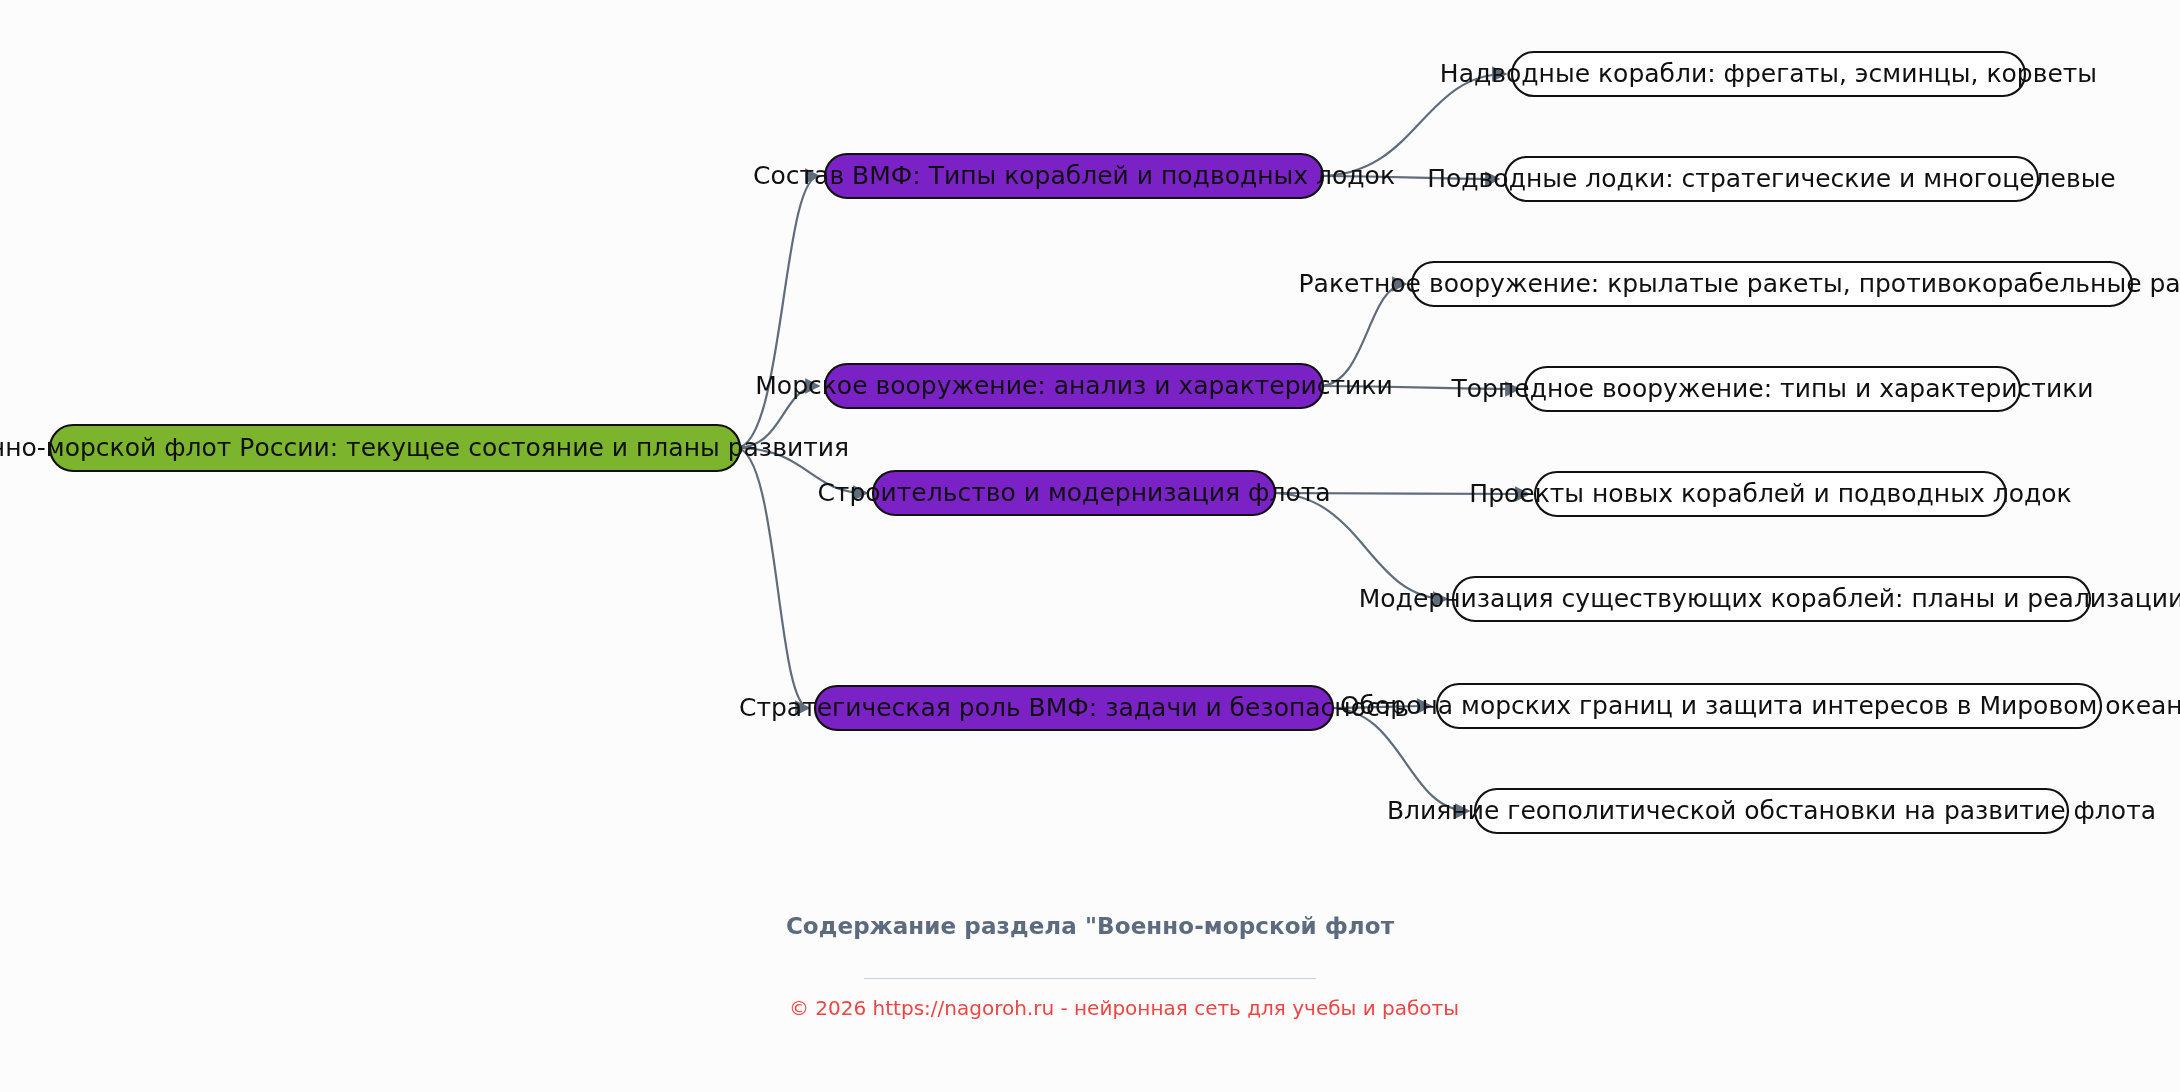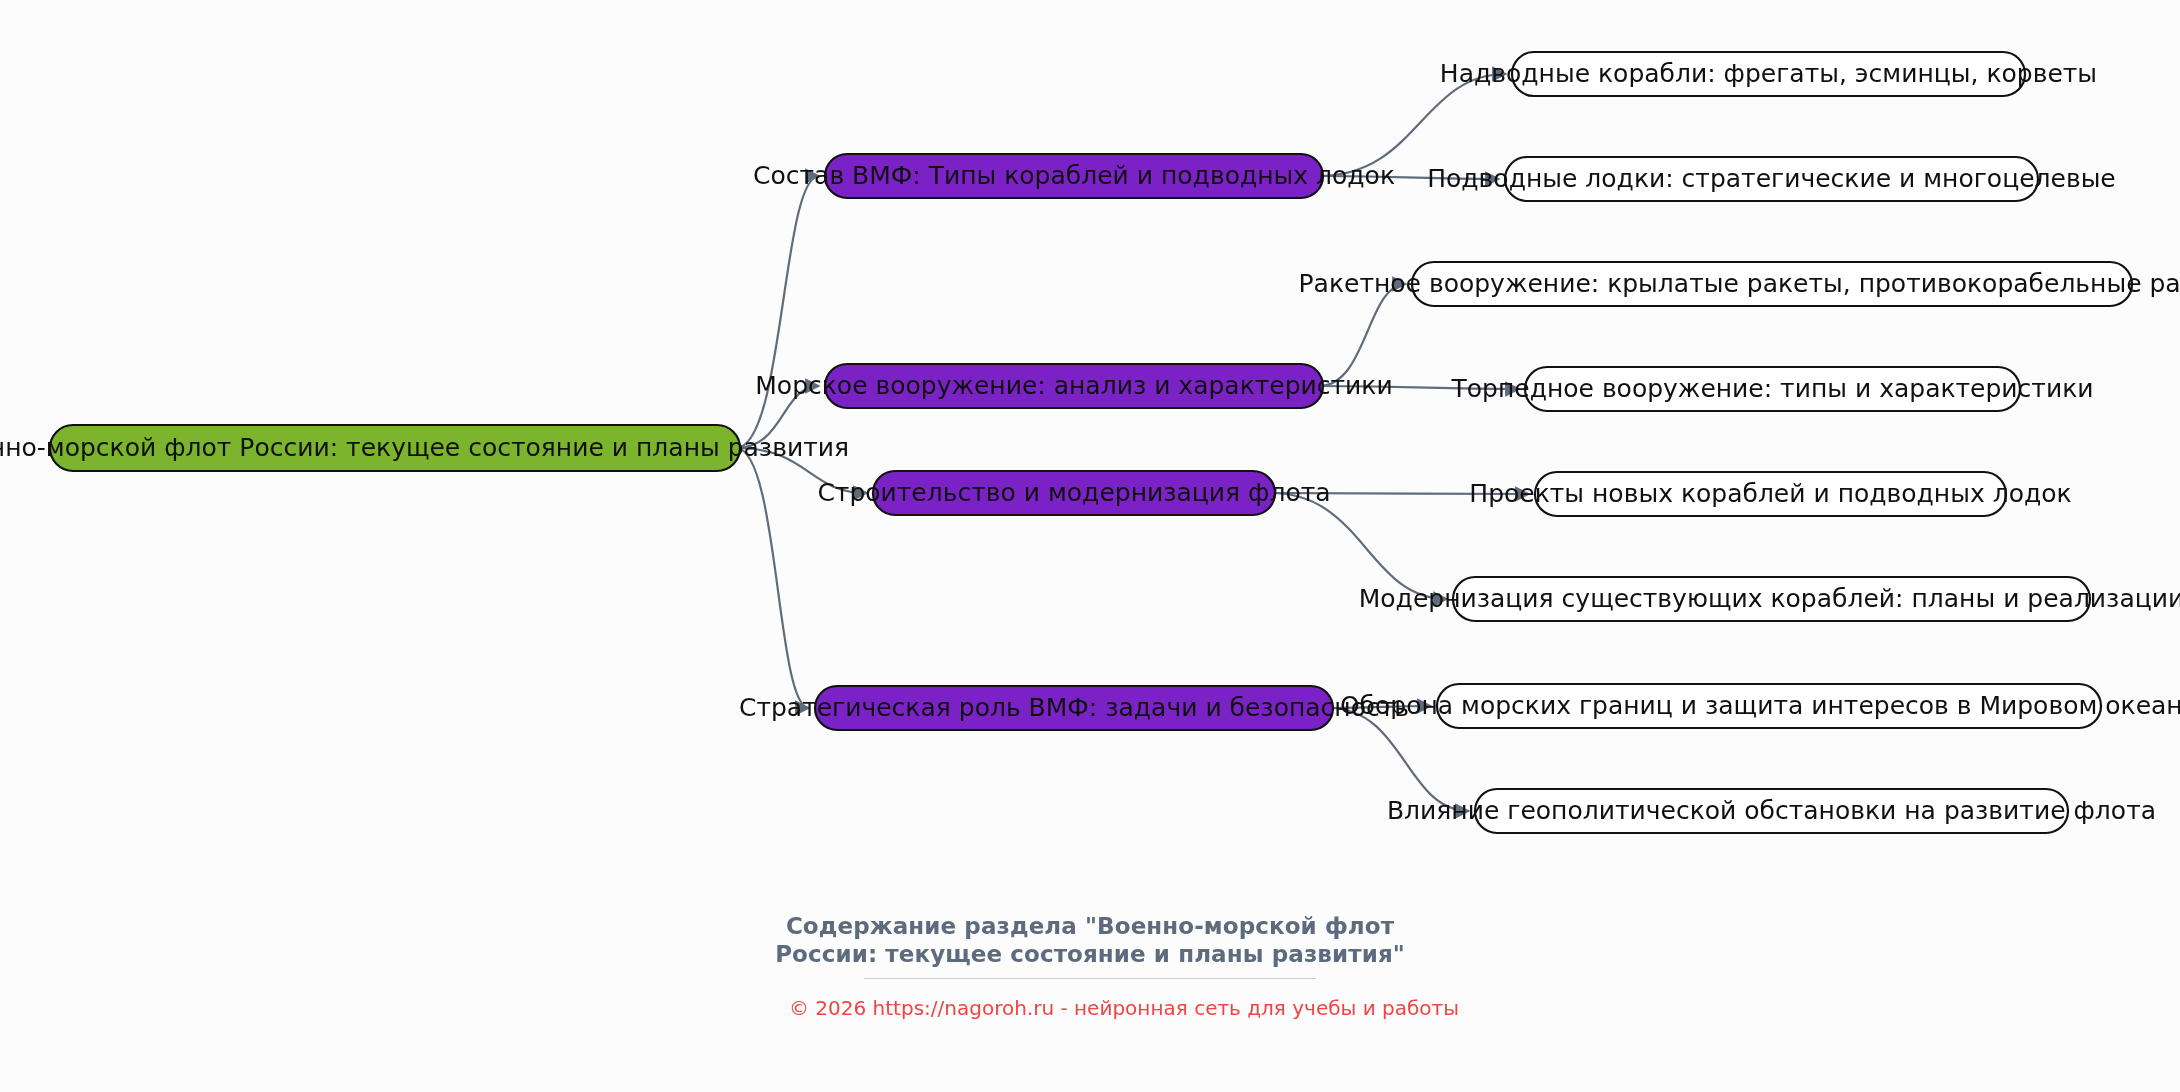--- a/index.html
+++ b/index.html
@@ -156,16 +156,15 @@
       </g>
       <g>
         <rect x="1475" y="789" width="593" height="44" rx="22" ry="22" class="node-box node-leaf"></rect>
         <text x="1386.9609375" y="812" class="node-label" font-size="12px">Влияние геополитической обстановки на развитие флота</text>
       </g>
     </g>
 </svg>
 
 <div class="footer footer-caption">
   <div>Содержание раздела "Военно-морской флот</div>
-  <div>России: текущее состояние и планы развития"</div>
 </div>
 <div class="footer-rule"></div>
 <div class="footer footer-copyright">© 2026 https://nagoroh.ru - нейронная сеть для учебы и работы</div>
 
 </body></html>

